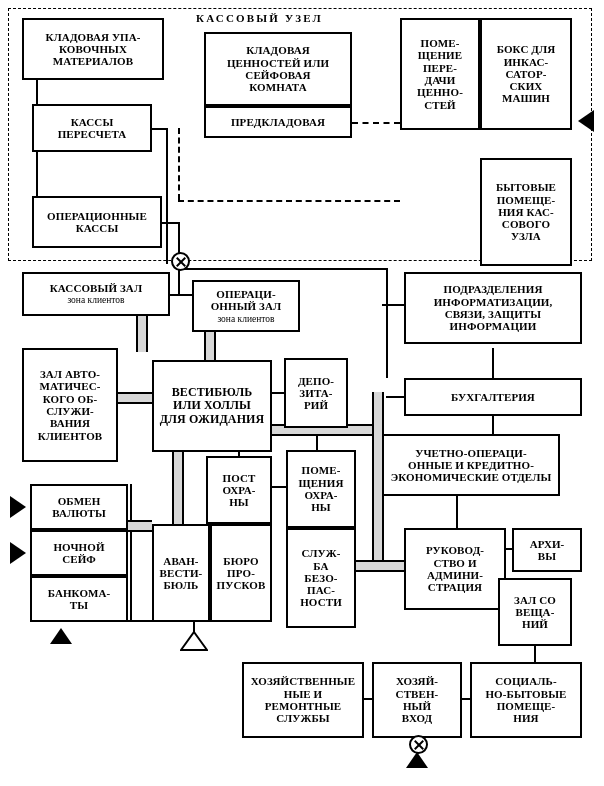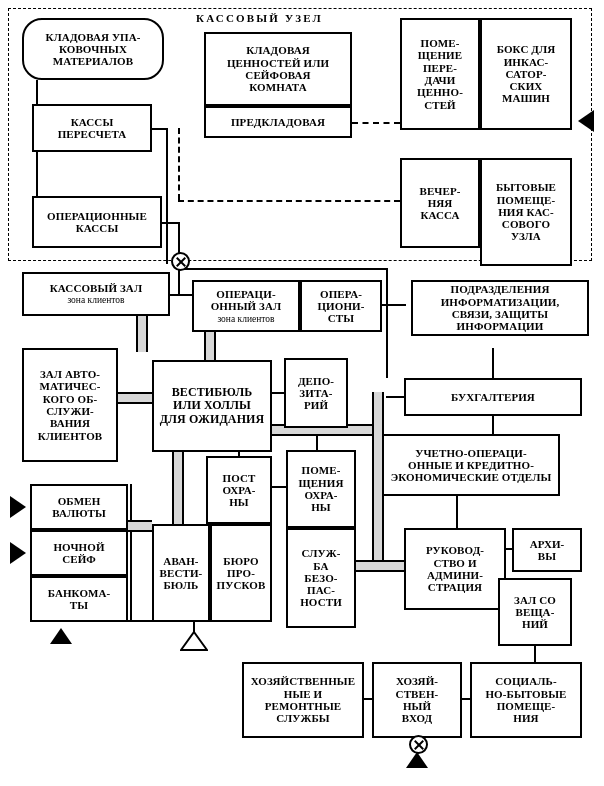--- a/index.html
+++ b/index.html
@@ -74,21 +74,21 @@
 </style>
 </head>
 <body>
 
 <div id="stage">
 
   <div class="dashframe" style="left:8px;top:8px;width:584px;height:253px;"></div>
 
   <div class="caption" style="left:196px;top:12px;">КАССОВЫЙ УЗЕЛ</div>
 
-  <div class="box" style="left:22px;top:18px;width:142px;height:62px;border-radius:20px;">
+  <div class="box" style="left:22px;top:18px;width:142px;height:62px;">
     <span>КЛАДОВАЯ УПА-</span>
     <span>КОВОЧНЫХ МАТЕРИАЛОВ</span>
   </div>
 
   <div class="box" style="left:32px;top:104px;width:120px;height:48px;">
     <span>КАССЫ</span>
     <span>ПЕРЕСЧЕТА</span>
   </div>
 
   <div class="box" style="left:32px;top:196px;width:130px;height:52px;">
@@ -117,25 +117,20 @@
   </div>
 
   <div class="box" style="left:480px;top:18px;width:92px;height:112px;">
     <span>БОКС ДЛЯ</span>
     <span>ИНКАС-</span>
     <span>САТОР-</span>
     <span>СКИХ</span>
     <span>МАШИН</span>
   </div>
 
-  <div class="box" style="left:400px;top:158px;width:80px;height:90px;">
-    <span>ВЕЧЕР-</span>
-    <span>НЯЯ</span>
-    <span>КАССА</span>
-  </div>
 
   <div class="box" style="left:480px;top:158px;width:92px;height:108px;">
     <span>БЫТОВЫЕ</span>
     <span>ПОМЕЩЕ-</span>
     <span>НИЯ КАС-</span>
     <span>СОВОГО</span>
     <span>УЗЛА</span>
   </div>
 
   <div class="tri tri-left" style="left:578px;top:110px;"></div>
@@ -144,27 +139,22 @@
     <span>КАССОВЫЙ ЗАЛ</span>
     <span class="sub">зона клиентов</span>
   </div>
 
   <div class="box" style="left:192px;top:280px;width:108px;height:52px;">
     <span>ОПЕРАЦИ-</span>
     <span>ОННЫЙ ЗАЛ</span>
     <span class="sub">зона клиентов</span>
   </div>
 
-  <div class="box" style="left:300px;top:280px;width:82px;height:52px;">
-    <span>ОПЕРА-</span>
-    <span>ЦИОНИ-</span>
-    <span>СТЫ</span>
-  </div>
-
-  <div class="box" style="left:404px;top:280px;width:178px;height:56px;margin-left:7px;">
+
+  <div class="box" style="left:404px;top:272px;width:178px;height:72px;">
     <span>ПОДРАЗДЕЛЕНИЯ</span>
     <span>ИНФОРМАТИЗАЦИИ,</span>
     <span>СВЯЗИ, ЗАЩИТЫ</span>
     <span>ИНФОРМАЦИИ</span>
   </div>
 
   <div class="box" style="left:22px;top:348px;width:96px;height:114px;">
     <span>ЗАЛ АВТО-</span>
     <span>МАТИЧЕС-</span>
     <span>КОГО ОБ-</span>

